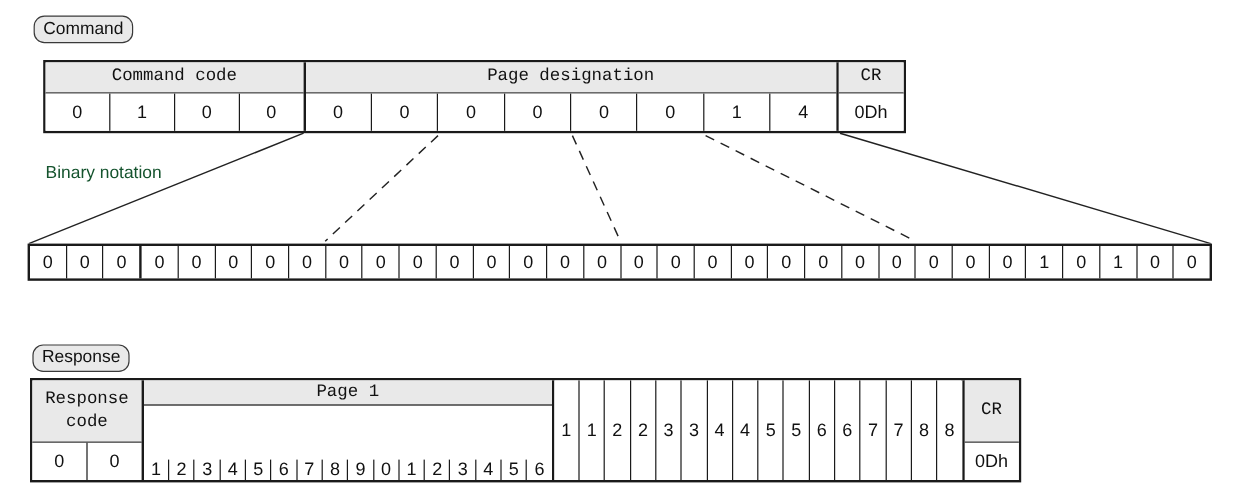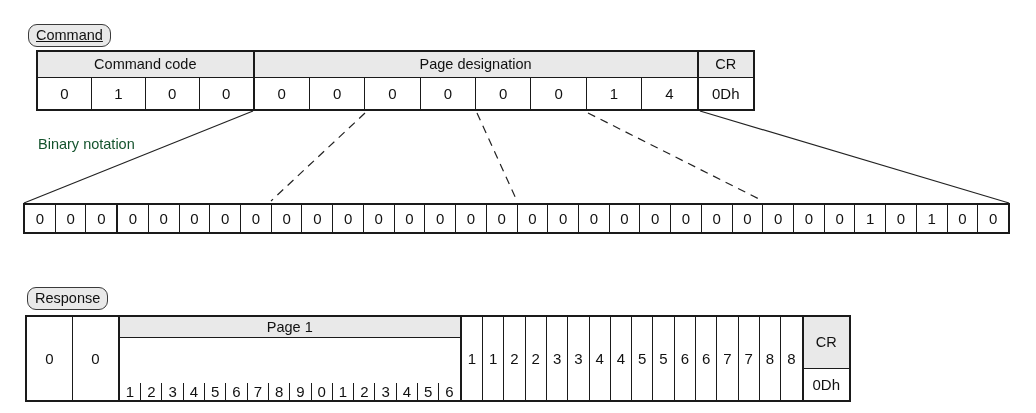--- a/index.html
+++ b/index.html
@@ -24,21 +24,21 @@
   
   .btable{
     position:absolute;display:flex;border:2px solid var(--border);
     background:#fff;box-sizing:border-box;
   }
   .sec{display:flex;flex-direction:column;min-width:0;}
   .sec + .sec{border-left:2px solid var(--border);}
   .sec-h{
     background:var(--fill);border-bottom:1.5px solid var(--border);
     display:flex;align-items:center;justify-content:center;text-align:center;
-    font-size:14.5px;line-height:1.25;padding:0 2px;
+    font-size:14.5px;line-height:1.25;padding:0 2px;font-family:Liberation Mono, monospace;
   }
   .sec-v{display:flex;flex:1;}
   .cell{
     flex:1;display:flex;align-items:center;justify-content:center;
     font-size:15px;background:#fff;min-width:0;
   }
   .cell + .cell{border-left:1px solid var(--border);}
   
   #cmd-table{left:36px;top:50px;width:719px;height:61px;}
   #cmd-table .sec-h{height:25px;}
@@ -61,21 +61,21 @@
     flex:1;display:flex;align-items:center;justify-content:center;
     font-size:15px;min-width:0;
   }
   #bit-row .bit + .bit{border-left:1px solid var(--border);}
   #bit-row .bit.grp{border-left:2.5px solid var(--border);}
   #connectors{position:absolute;left:0;top:0;pointer-events:none;}
 </style>
 </head>
 <body>
 
-<div class="pill" style="left:28px;top:24px;text-decoration:underline;">Command</div>
+<div class="pill" style="left:28px;top:13px;">Command</div>
 
 <div class="btable" id="cmd-table">
     <div class="sec">
       <div class="sec-h">Command code</div>
       <div class="sec-v">
         <div class="cell">0</div>
         <div class="cell">1</div>
         <div class="cell">0</div>
         <div class="cell">0</div>
       </div>
@@ -143,20 +143,21 @@
     <div class="bit">0</div>
     <div class="bit">1</div>
     <div class="bit">0</div>
     <div class="bit">0</div>
   </div>
 
 <div class="pill" style="left:27px;top:287px;text-align:center;">Response</div>
 
 <div class="btable" id="resp-table">
     <div class="sec">
+      <div class="sec-h">Response code</div>
       <div class="sec-v">
         <div class="cell">0</div>
         <div class="cell">0</div>
       </div>
     </div>
     <div class="sec">
       <div class="sec-h">Page 1</div>
       <div class="sec-v">
         <div class="cell">1</div>
         <div class="cell">2</div>

